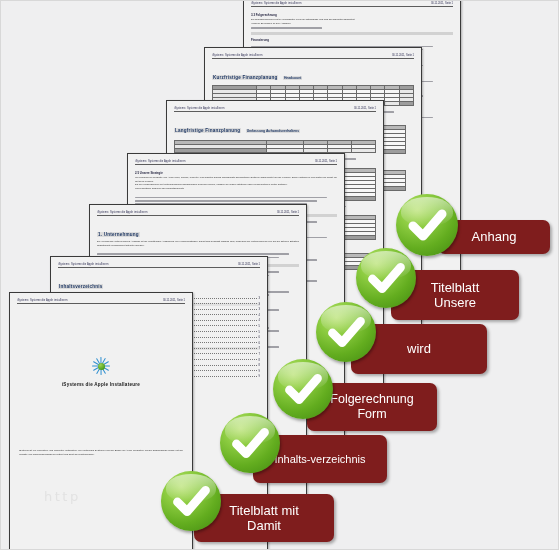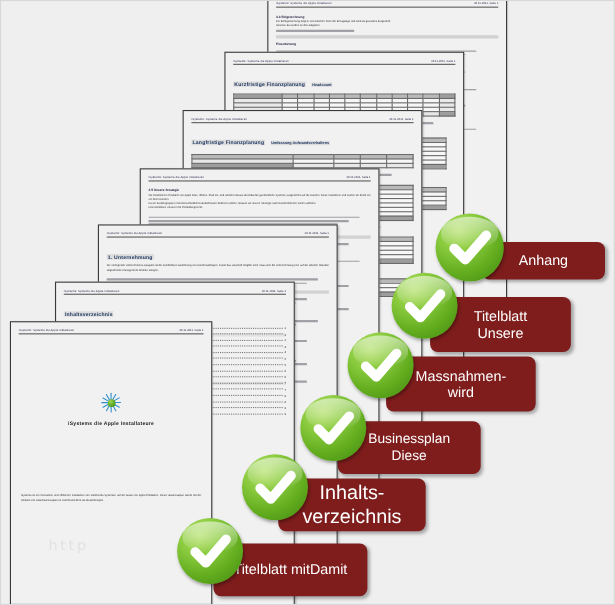--- a/index.html
+++ b/index.html
@@ -746,56 +746,55 @@
     </div>
     <div class="check" style="left:355px;top:247px;width:60px;height:60px;">
       <svg viewBox="0 0 62 62">
           <path d="M17 32 L27 42 L46 20" stroke="#ffffff" stroke-width="9" stroke-linecap="round" stroke-linejoin="round" fill="none"></path>
         </svg>
     </div>
   </div>
 
   <div class="callout">
     <div class="bubble" style="left:350px;top:323px;width:136px;height:50px;font-size:13px;flex-direction:column;">
-      <span>Massnahmen-</span>
       <span>wird</span>
     </div>
     <div class="check" style="left:315px;top:301px;width:60px;height:60px;">
       <svg viewBox="0 0 62 62">
           <path d="M17 32 L27 42 L46 20" stroke="#ffffff" stroke-width="9" stroke-linecap="round" stroke-linejoin="round" fill="none"></path>
         </svg>
     </div>
   </div>
 
   <div class="callout">
     <div class="bubble" style="left:306px;top:382px;width:130px;height:48px;font-size:12.5px;flex-direction:column;">
-      <span>Businessplan</span>
-      <span>Diese</span>
+      <span>Folgerechnung</span>
+      <span>Form</span>
     </div>
     <div class="check" style="left:272px;top:358px;width:60px;height:60px;">
       <svg viewBox="0 0 62 62">
           <path d="M17 32 L27 42 L46 20" stroke="#ffffff" stroke-width="9" stroke-linecap="round" stroke-linejoin="round" fill="none"></path>
         </svg>
     </div>
   </div>
 
   <div class="callout">
-    <div class="bubble" style="left:252px;top:434px;width:134px;height:48px;font-size:18px;flex-direction:column;">
+    <div class="bubble" style="left:252px;top:434px;width:134px;height:48px;font-size:11px;flex-direction:row;">
       <span>Inhalts-</span>
       <span>verzeichnis</span>
     </div>
     <div class="check" style="left:219px;top:412px;width:60px;height:60px;">
       <svg viewBox="0 0 62 62">
           <path d="M17 32 L27 42 L46 20" stroke="#ffffff" stroke-width="9" stroke-linecap="round" stroke-linejoin="round" fill="none"></path>
         </svg>
     </div>
   </div>
 
   <div class="callout">
-    <div class="bubble" style="left:193px;top:493px;width:140px;height:48px;font-size:13px;">
+    <div class="bubble" style="left:193px;top:493px;width:140px;height:48px;font-size:13px;flex-direction:column;">
       <span>Titelblatt mit</span>
       <span>Damit</span>
     </div>
     <div class="check" style="left:160px;top:470px;width:60px;height:60px;">
       <svg viewBox="0 0 62 62">
           <path d="M17 32 L27 42 L46 20" stroke="#ffffff" stroke-width="9" stroke-linecap="round" stroke-linejoin="round" fill="none"></path>
         </svg>
     </div>
   </div>
 

